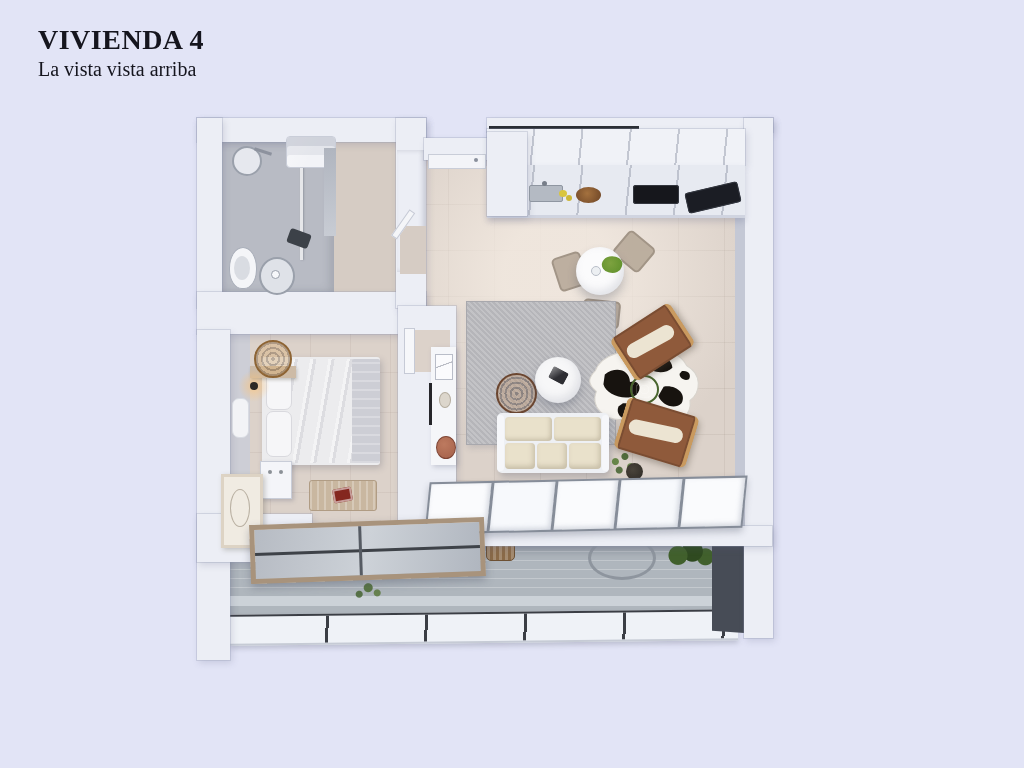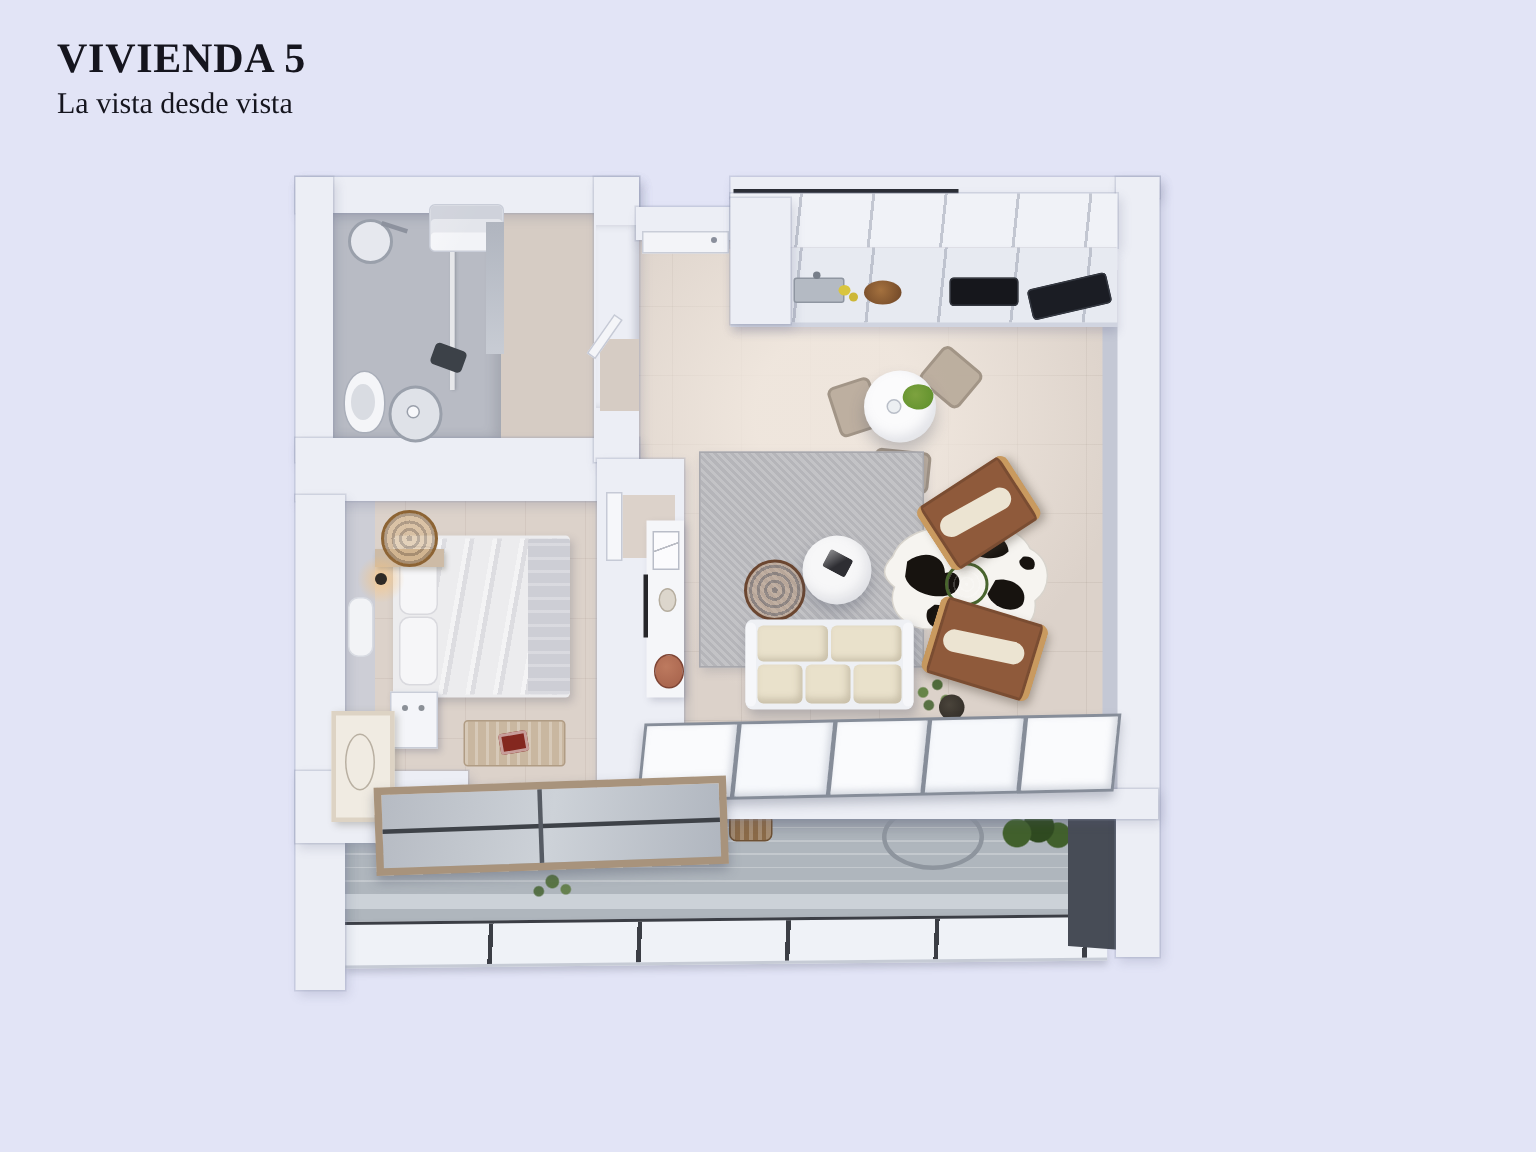--- a/index.html
+++ b/index.html
@@ -21,22 +21,22 @@
   .rug-texture{background-image:repeating-linear-gradient(45deg, rgba(255,255,255,.10) 0 2px, rgba(90,90,95,.07) 2px 4px);}
   .plank{background-image:repeating-linear-gradient(180deg, rgba(255,255,255,.26) 0 1px, transparent 1px 9px);}
   .seg-rail{background-image:repeating-linear-gradient(93deg, transparent 0 96px, #3b3e45 96px 99px);}
   .sheen{background-image:linear-gradient(120deg, rgba(255,255,255,.45), rgba(255,255,255,0) 55%);}
 </style>
 </head>
 <body>
 
 <div id="stage">
 
-  <div class="abs title">VIVIENDA 5</div>
-  <div class="abs subtitle">La vista desde vista</div>
+  <div class="abs title">VIVIENDA 4</div>
+  <div class="abs subtitle">La vista vista arriba</div>
 
   <div class="abs" style="left:222px;top:140px;width:180px;height:152px;background:var(--floor-bath,#d6ccc4);"></div>
   <div class="abs" style="left:222px;top:140px;width:112px;height:152px;background:var(--shower-grey,#b8bbc4);box-shadow:inset -4px 0 8px rgba(70,75,90,.18);"></div>
   <div class="abs floor-tiles" style="left:402px;top:158px;width:342px;height:372px;background-color:var(--floor,#dcd2ca);"></div>
   <div class="abs" style="left:230px;top:332px;width:170px;height:192px;background:var(--floor,#dcd2ca);
               background-image:linear-gradient(rgba(165,150,138,.16) 1px, transparent 1px),linear-gradient(90deg, rgba(165,150,138,.16) 1px, transparent 1px);background-size:40px 40px;"></div>
   <div class="abs" style="left:230px;top:332px;width:20px;height:192px;background:#cdced6;"></div>
   <div class="abs plank" style="left:228px;top:542px;width:516px;height:76px;background-color:var(--terrace-floor,#afb6bd);
               box-shadow:inset 0 8px 12px rgba(55,60,75,.30);"></div>
   <div class="abs" style="left:228px;top:596px;width:516px;height:10px;background:#ccd2d8;"></div>

